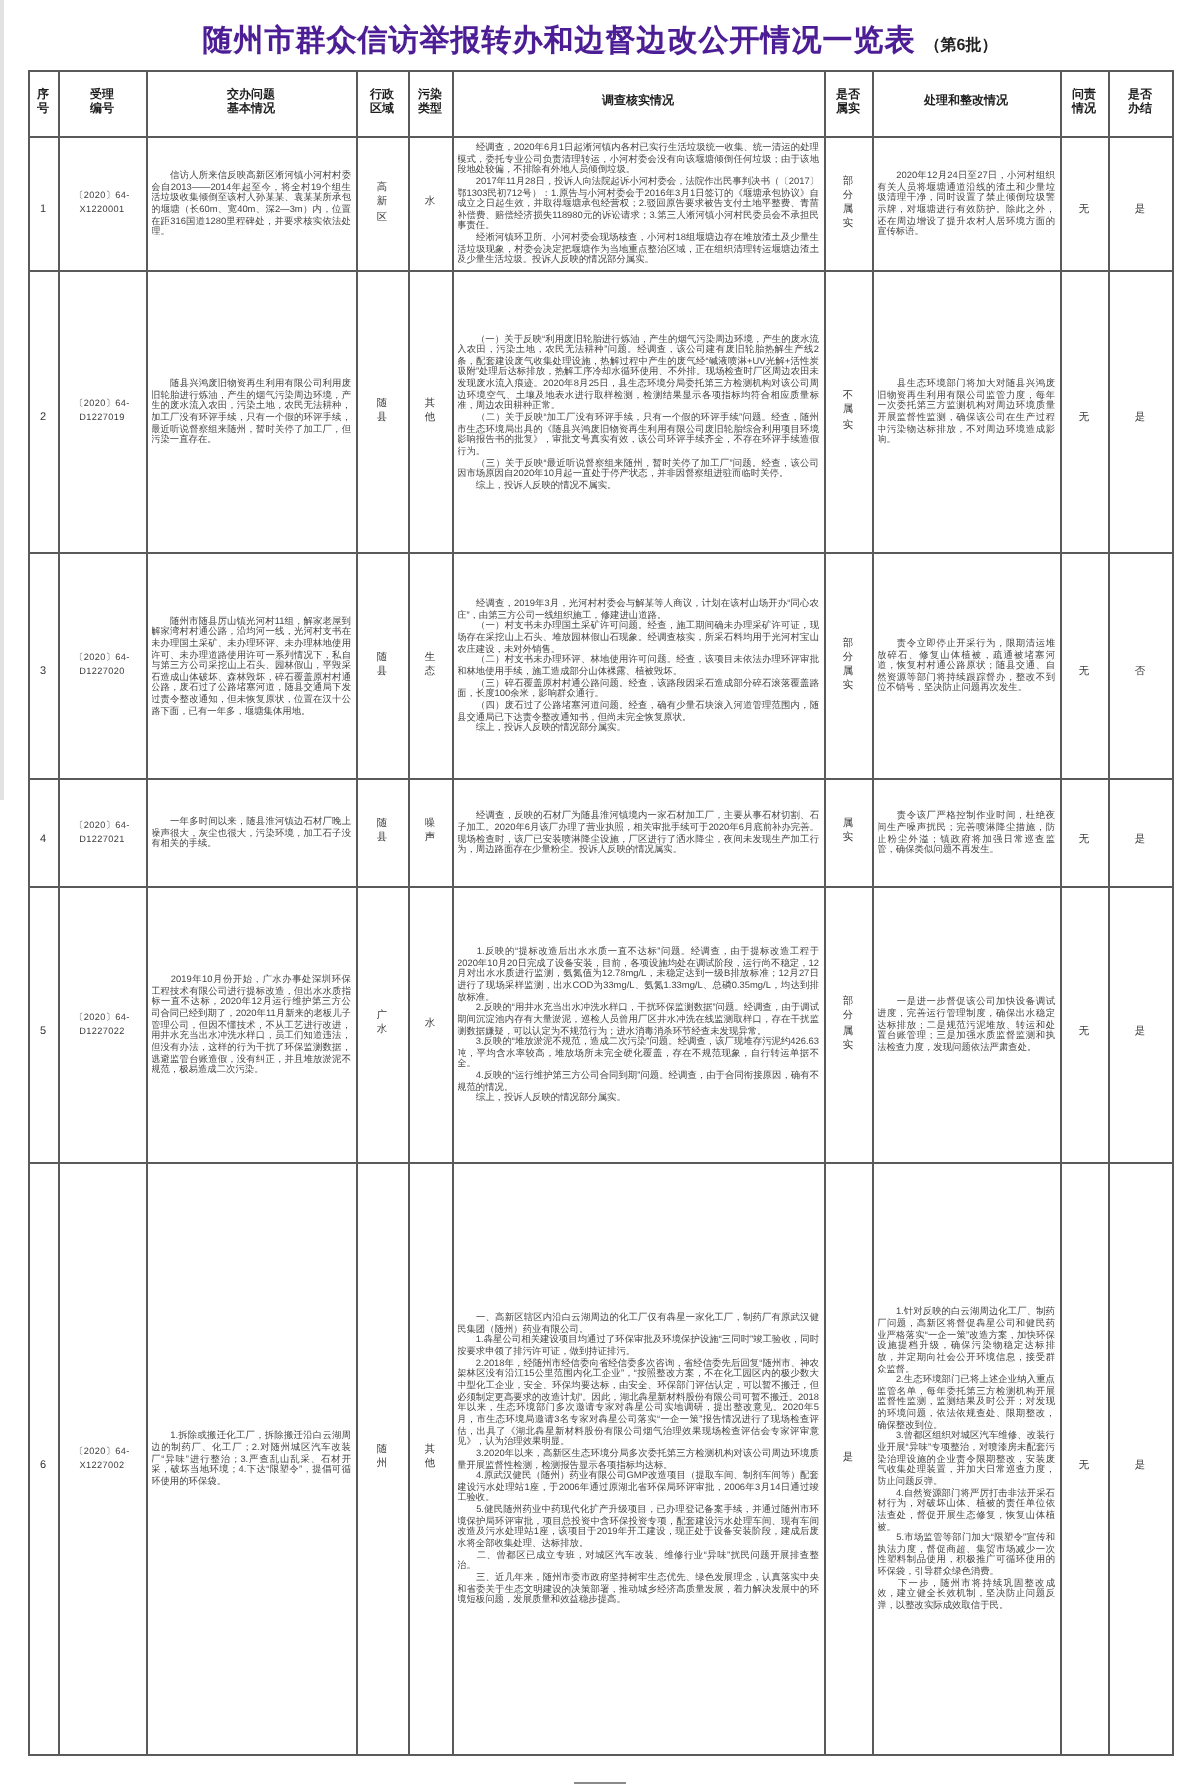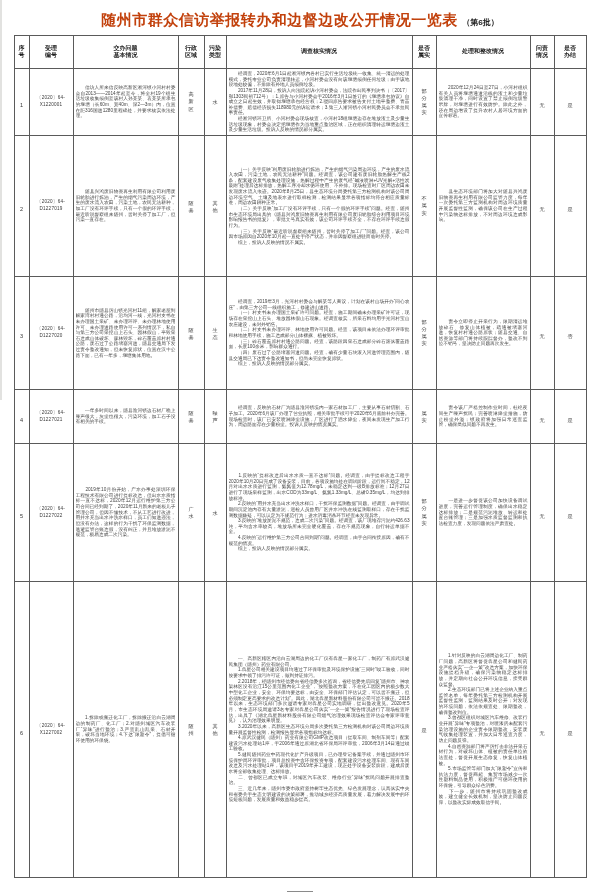--- a/index.html
+++ b/index.html
@@ -3,21 +3,21 @@
 <meta charset="utf-8">
 <style>
   html,body{margin:0;padding:0;}
   body{
     width:600px;height:896px;background:#ffffff;position:relative;
     font-family:"Liberation Sans", sans-serif;color:#333;
     -webkit-font-smoothing:antialiased;
   }
   .scan-edge{position:absolute;left:0;top:0;width:2px;height:400px;background:#e2e2e0;}
   .title-wrap{padding-top:11px;text-align:center;white-space:nowrap;}
-  .page-title{font-size:15px;font-weight:bold;color:#c2410c;letter-spacing:0.5px;}
+  .page-title{font-size:15px;font-weight:bold;color:#4c1d95;letter-spacing:0.5px;}
   .batch-label{font-size:8px;font-weight:bold;color:#222;margin-left:0;}
   table.main{
     border-collapse:collapse;table-layout:fixed;width:572px;margin:5px auto 0 auto;
   }
   th,td{border:0.8px solid #5a5a5a;padding:1px 2px;vertical-align:middle;overflow:hidden;}
   th{
     font-size:6px;font-weight:bold;color:#1e1e1e;text-align:center;
     white-space:pre-line;line-height:1.25;padding:2px 1px;
   }
   .cv{overflow:hidden;}

